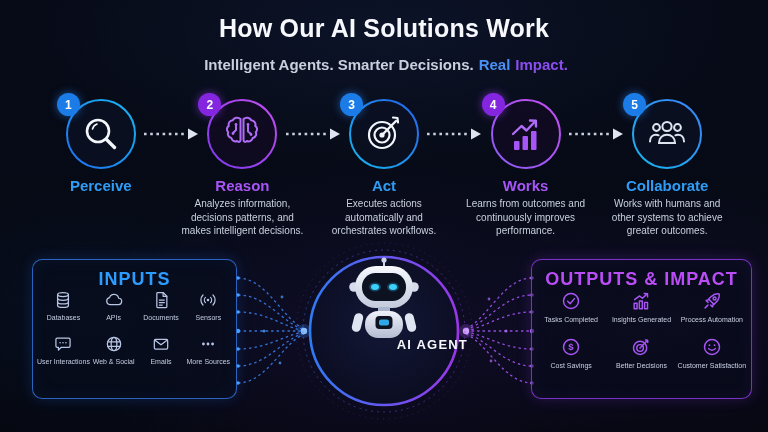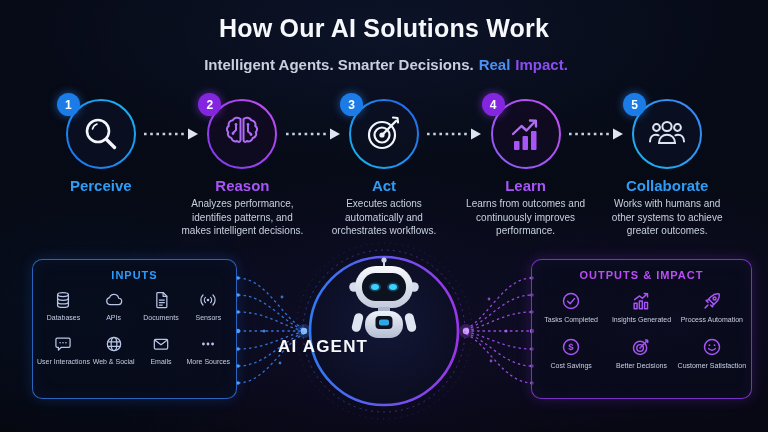--- a/index.html
+++ b/index.html
@@ -48,35 +48,35 @@
     border:1.5px solid rgba(56,130,246,.75);
     box-shadow:0 0 14px rgba(40,110,240,.22), inset 0 0 18px rgba(40,110,240,.07);
   }
   .panel-outputs{
     left:531px;top:259px;width:210px;height:138px;
     border:1.5px solid rgba(150,60,240,.8);
     box-shadow:0 0 14px rgba(150,60,240,.22), inset 0 0 18px rgba(150,60,240,.07);
     padding-left:9px;
   }
   .panel-title{position:absolute;top:9px;left:0;width:100%;text-align:center;
-    font-size:11px;font-weight:800;letter-spacing:1px;}
+    font-size:18px;font-weight:800;letter-spacing:1px;}
   .panel-inputs .panel-title{color:#2d9cff;}
   .panel-outputs .panel-title{color:#bb4df7;}
   .io-grid{position:absolute;left:4px;right:4px;top:30px;display:grid;row-gap:13px;}
   .panel-inputs .io-grid{grid-template-columns:repeat(4,1fr);}
   .panel-outputs .io-grid{grid-template-columns:repeat(3,1fr);}
   .io-cell{display:flex;flex-direction:column;align-items:center;}
   .io-label{margin-top:4px;font-size:7px;color:#c4cde1;white-space:nowrap;}
   .panel-outputs .io-label{color:#c9cfe2;}
   
   .flows{position:absolute;left:230px;top:255px;width:310px;height:155px;z-index:0;}
   .agent-ring{position:absolute;left:294px;top:241px;width:180px;height:180px;z-index:1;}
   .robot{position:absolute;left:340px;top:254px;width:88px;height:88px;z-index:2;}
-  .agent-name{position:absolute;left:278px;top:337px;width:180px;text-align:left;
-    font-size:17px;font-weight:800;color:#f6f8fc;letter-spacing:1.2px;z-index:3;}
+  .agent-name{position:absolute;left:288px;top:337px;width:180px;text-align:right;
+    font-size:13px;font-weight:800;color:#f6f8fc;letter-spacing:1.2px;z-index:3;}
   .agent-tagline{position:absolute;left:284px;top:359px;width:200px;text-align:center;
     font-size:8.5px;font-weight:700;z-index:3;}
   .tg-0{color:#9f7bfa;} .tg-1{color:#c06af5;} .tg-2{color:#3fa9f5;} .tg-3{color:#57b1f7;}
   .tg-sep{color:#8b93c9;margin:0 3px;}
   .agent-mode{position:absolute;left:294px;top:371px;width:180px;text-align:center;
     font-size:9.5px;font-weight:600;color:#e9edf6;z-index:3;}
 </style>
 </head>
 <body>
 
@@ -124,21 +124,21 @@
           </g>
           <g fill="#b06cf7">
             <circle cx="32" cy="28.5" r="1.4"></circle>
               <circle cx="29" cy="37.5" r="1.4"></circle>
             <circle cx="44" cy="28.5" r="1.4"></circle>
               <circle cx="47" cy="38.5" r="1.4"></circle>
           </g>
         </svg>
       </div>
       <div class="step-name purple">Reason</div>
-      <div class="step-desc">Analyzes performance, identifies patterns, and makes intelligent decisions.</div>
+      <div class="step-desc">Analyzes information, decisions patterns, and makes intelligent decisions.</div>
     </div>
 
     <div class="step">
       <div class="ring-wrap">
         <div class="badge blue">3</div>
         <svg width="76" height="76" viewBox="0 0 76 76">
           <defs>
               <linearGradient id="g3" x1="0" y1="1" x2="1" y2="0">
             <stop offset="0" stop-color="#18b6f0"></stop>
                 <stop offset="1" stop-color="#2563eb"></stop>
@@ -171,21 +171,21 @@
           <circle cx="38" cy="38" r="34" fill="#110a22" fill-opacity=".85" stroke="url(#g4)" stroke-width="2"></circle>
           <g fill="#a855f7">
             <rect x="26" y="45" width="5.5" height="9" rx="1"></rect>
             <rect x="34.5" y="40" width="5.5" height="14" rx="1"></rect>
             <rect x="43" y="35" width="5.5" height="19" rx="1"></rect>
           </g>
           <path d="M25 38l8.5-8 5 4.5 9-9.5" fill="none" stroke="#b06cf7" stroke-width="2.4" stroke-linecap="round" stroke-linejoin="round"></path>
           <path d="M42 24.5l5.8.2.2 5.8" fill="none" stroke="#b06cf7" stroke-width="2.4" stroke-linecap="round" stroke-linejoin="round"></path>
         </svg>
       </div>
-      <div class="step-name purple">Learn</div>
+      <div class="step-name purple">Works</div>
       <div class="step-desc">Learns from outcomes and continuously improves performance.</div>
     </div>
 
     <div class="step">
       <div class="ring-wrap">
         <div class="badge blue">5</div>
         <svg width="76" height="76" viewBox="0 0 76 76">
           <defs>
               <linearGradient id="g5" x1="0" y1="1" x2="1" y2="0">
             <stop offset="0" stop-color="#18b6f0"></stop>

